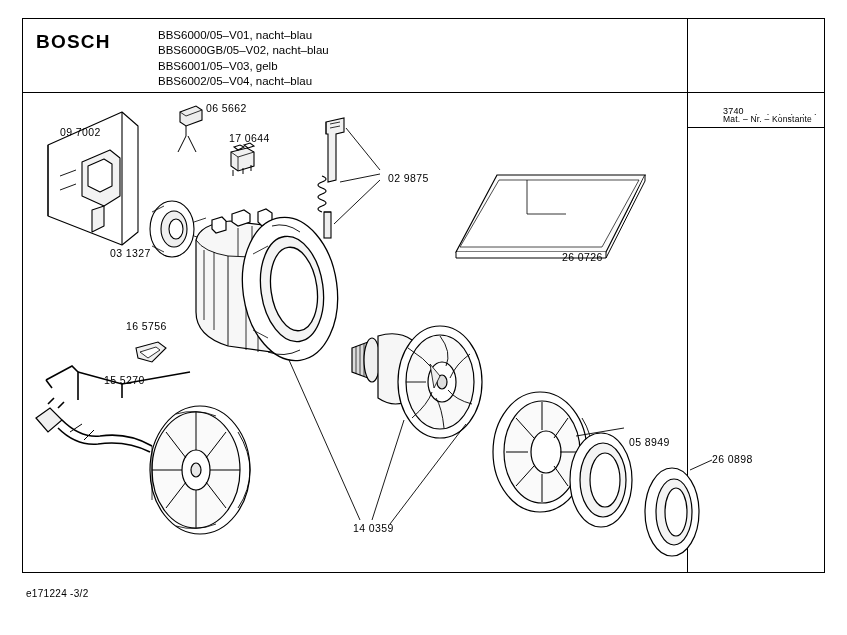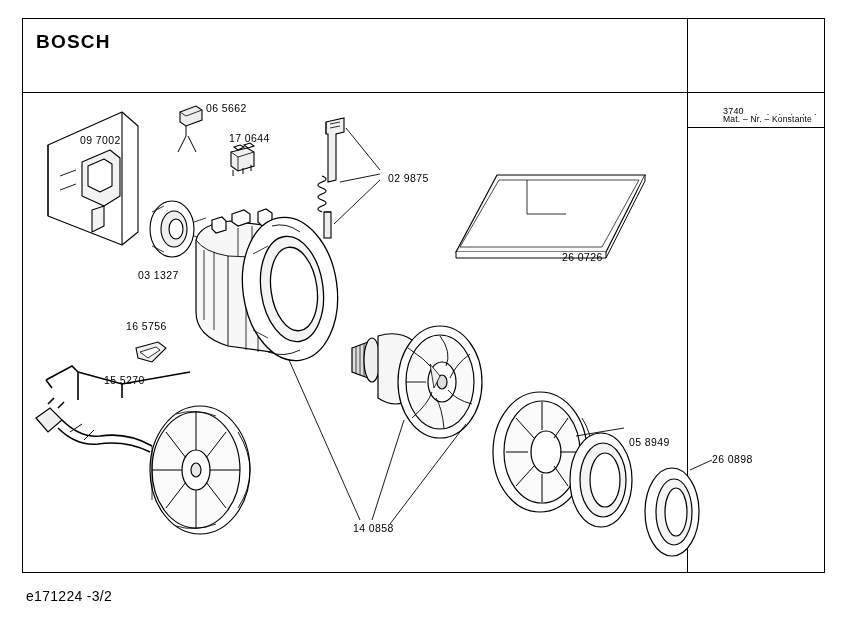--- a/index.html
+++ b/index.html
@@ -108,21 +108,21 @@
     left: 755px;
     top: 107px;
     font-size: 9px;
     letter-spacing: 3.4px;
     color: #000;
   }
   .footer-code {
     position: absolute;
     left: 26px;
     top: 588px;
-    font-size: 14px;
+    font-size: 10px;
     letter-spacing: 0.3px;
   }
   
   .lbl {
     position: absolute;
     font-size: 10.5px;
     letter-spacing: 0.4px;
     white-space: pre;
     line-height: 13px;
     text-align: right;
@@ -140,20 +140,24 @@
 <body>
 
 <div id="sheet">
 
   <div class="frame"></div>
   <div class="hdr-line"></div>
   <div class="v-div-right"></div>
   <div class="mat-box-line"></div>
 
   <div class="brand">BOSCH</div>
+  <div class="models">BBS6000/05–V01, nacht–blau
+BBS6000GB/05–V02, nacht–blau
+BBS6001/05–V03, gelb
+BBS6002/05–V04, nacht–blau</div>
   <div class="mat-label">Mat. – Nr. – Konstante</div>
   <div class="mat-value">3740</div>
   <div class="mat-dots">. . . . . .</div>
   <div class="footer-code">e171224 -3/2</div>
 
   <svg class="art" viewBox="0 0 847 635">
     <defs>
       <g id="nothing"></g>
     </defs>
 
@@ -343,25 +347,25 @@
 
     <g fill="none" stroke="#000" stroke-width="0.9">
       <path d="M289 360 L360 520"></path>
       <path d="M404 420 L372 520"></path>
       <path d="M466 424 L390 524"></path>
       <path d="M576 436 L624 428"></path>
       <path d="M690 470 L712 460"></path>
     </g>
   </svg>
 
-  <div class="lbl" style="left:60px; top:134px;margin-left:20px;">09 7002</div>
-  <div class="lbl" style="left:110px; top:269px;margin-left:28px;">03 1327</div>
+  <div class="lbl" style="left:60px; top:126px;">09 7002</div>
+  <div class="lbl" style="left:110px; top:247px;">03 1327</div>
   <div class="lbl" style="left:206px; top:102px;">06 5662</div>
   <div class="lbl" style="left:229px; top:132px;">17 0644</div>
   <div class="lbl" style="left:388px; top:172px;">02 9875</div>
   <div class="lbl" style="left:562px; top:251px;">26 0726</div>
   <div class="lbl" style="left:126px; top:320px;">16 5756</div>
   <div class="lbl" style="left:104px; top:374px;">15 5270</div>
-  <div class="lbl" style="left:353px; top:522px;">14 0858</div>
+  <div class="lbl" style="left:353px; top:522px;">14 0359</div>
   <div class="lbl" style="left:629px; top:436px;">05 8949</div>
   <div class="lbl" style="left:712px; top:453px;">26 0898</div>
 
 </div>
 
 </body></html>

